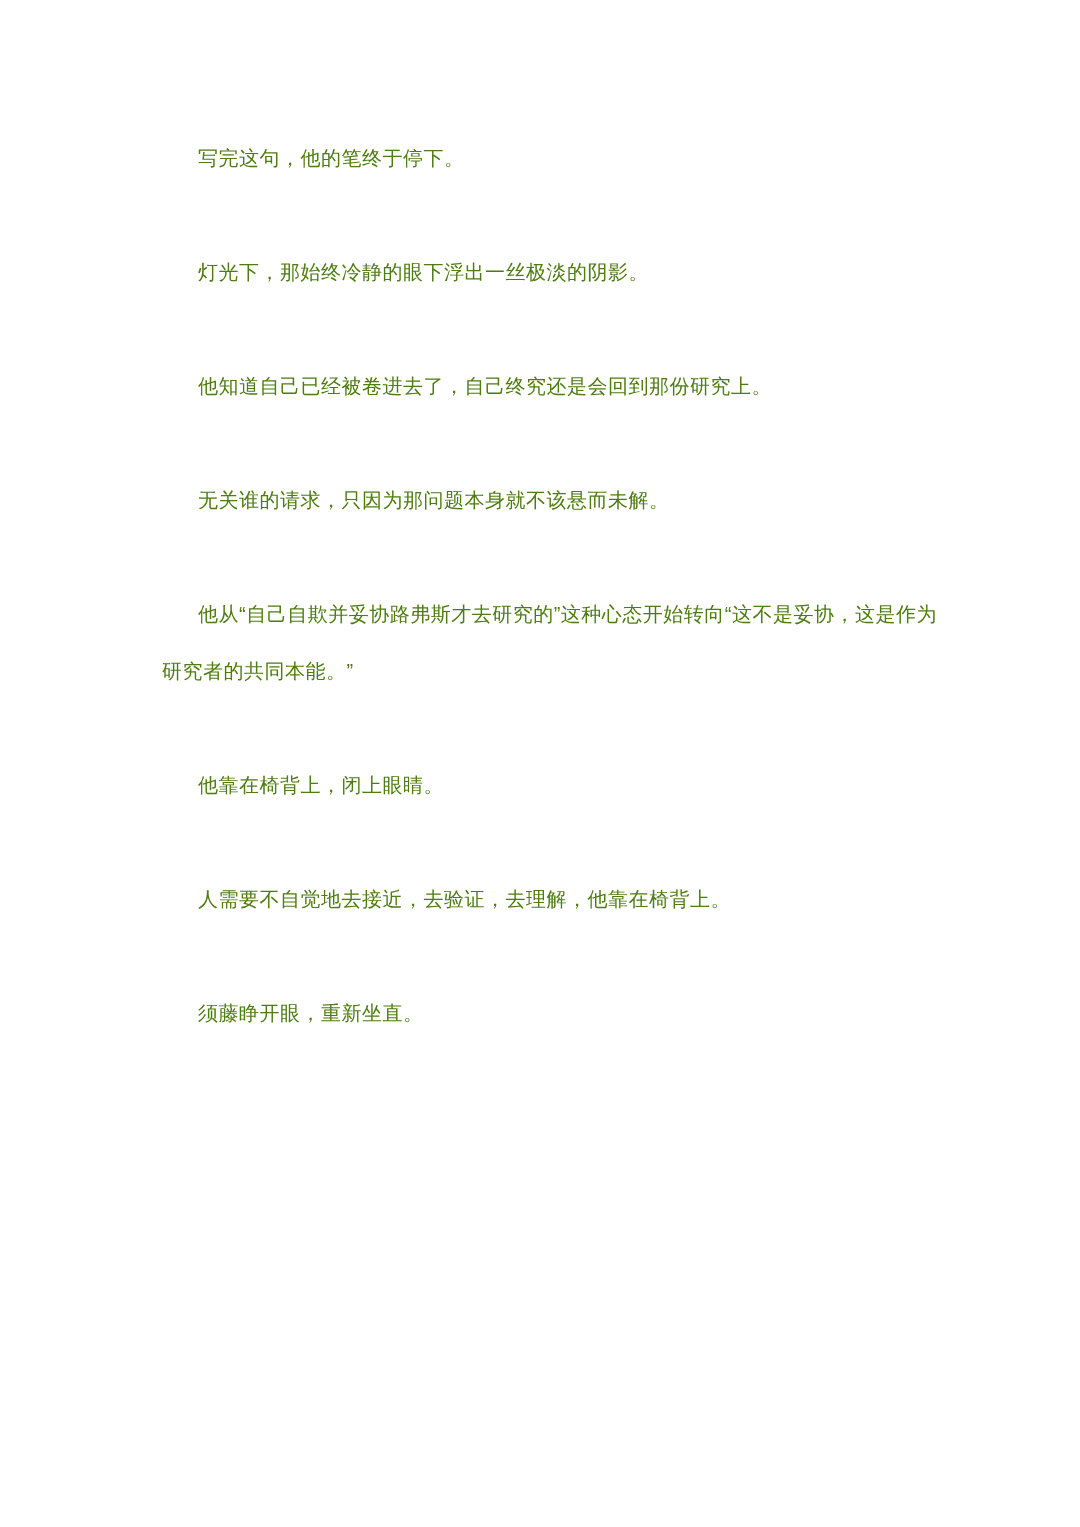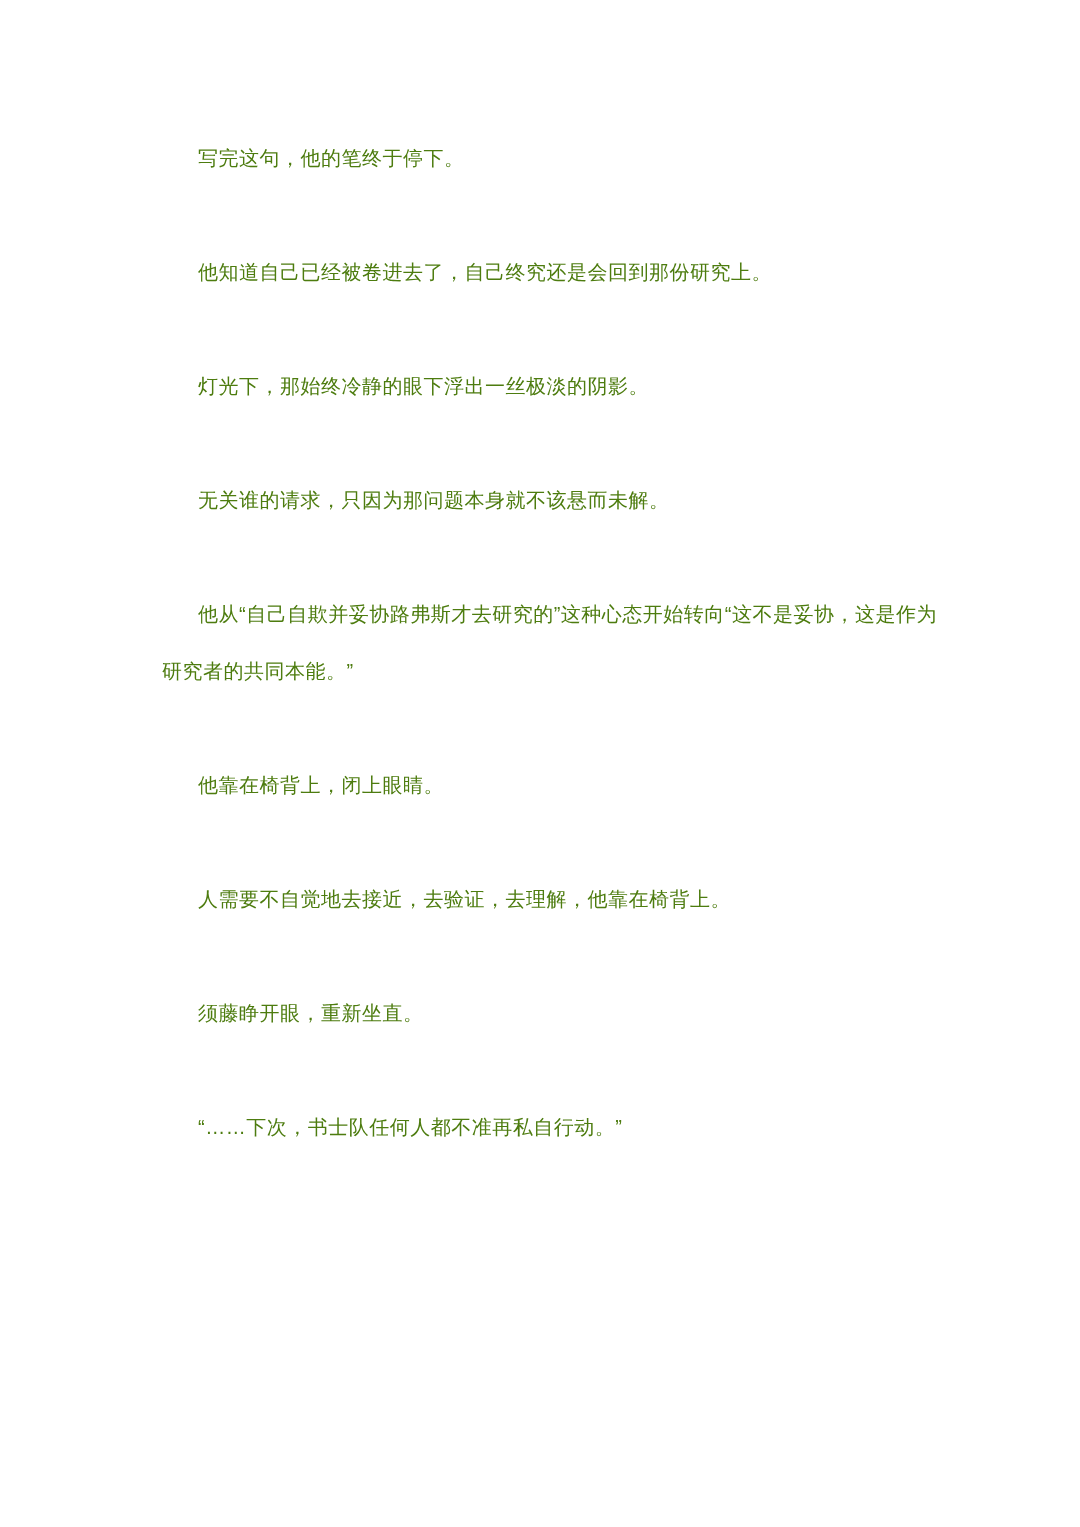--- a/index.html
+++ b/index.html
@@ -43,22 +43,21 @@
   .para:first-child {
     margin-top: 0;
   }
 </style>
 </head>
 <body>
 
 <div class="page">
   <div class="text-column">
     <p class="para">写完这句，他的笔终于停下。</p>
+    <p class="para">灯光下，那始终冷静的眼下浮出一丝极淡的阴影。</p>
     <p class="para">他知道自己已经被卷进去了，自己终究还是会回到那份研究上。</p>
-    <p class="para">灯光下，那始终冷静的眼下浮出一丝极淡的阴影。</p>
     <p class="para">无关谁的请求，只因为那问题本身就不该悬而未解。</p>
     <p class="para">他从“自己自欺并妥协路弗斯才去研究的”这种心态开始转向“这不是妥协，这是作为研究者的共同本能。”</p>
     <p class="para">他靠在椅背上，闭上眼睛。</p>
     <p class="para">人需要不自觉地去接近，去验证，去理解，他靠在椅背上。</p>
     <p class="para">须藤睁开眼，重新坐直。</p>
-    <p class="para">“……下次，书士队任何人都不准再私自行动。”</p>
   </div>
 </div>
 
 </body></html>

